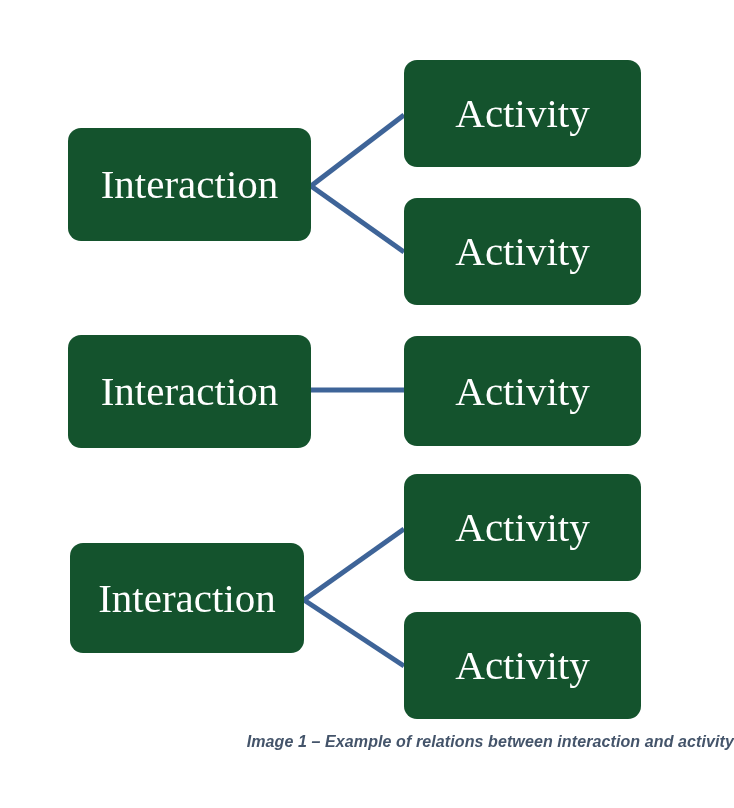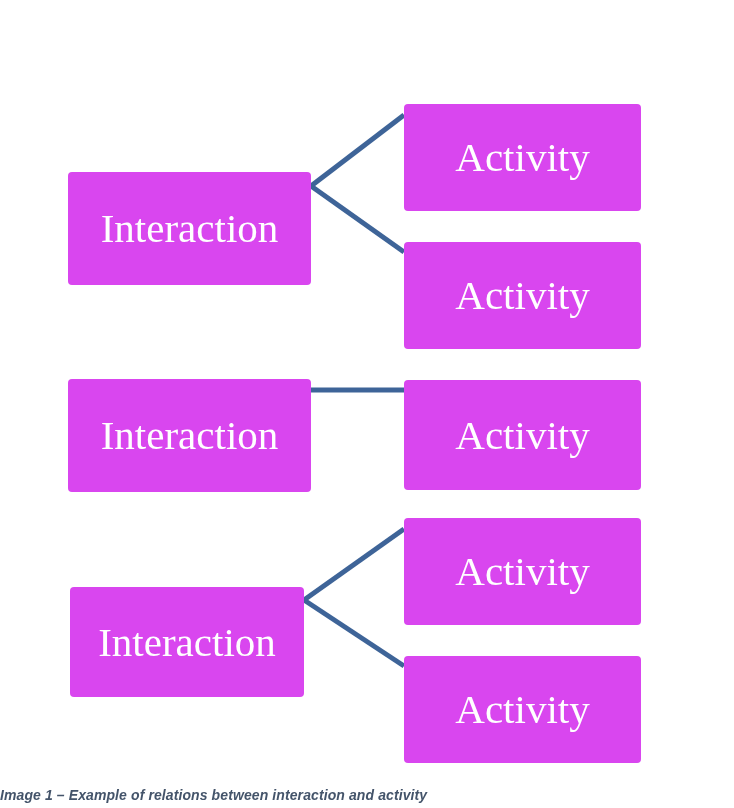--- a/index.html
+++ b/index.html
@@ -31,27 +31,26 @@
     top: 0;
     width: 734px;
     height: 808px;
     z-index: 1;
   }
 
   
   .node {
     position: absolute;
     z-index: 2;
-    background: #d946ef;
-    border-radius: 4px;
+    background: #14532d;
+    border-radius: 13px;
     display: flex;
     align-items: center;
     justify-content: center;
     box-sizing: border-box;
-    margin-top: 44px;
   }
   .node-label {
     color: #ffffff;
     font-family: "Liberation Serif", serif;
     font-weight: 400;
     font-size: 41px;
     line-height: 1;
     letter-spacing: 0px;
     white-space: nowrap;
     text-align: center;
@@ -63,28 +62,28 @@
   }
   .node-activity .node-label {
     font-size: 41px;
   }
 
   
   #caption {
     position: absolute;
     z-index: 3;
     left: 0;
-    top: 787px;
+    top: 733px;
     width: 734px;
-    text-align: left;
+    text-align: right;
     color: #44546A;
     font-family: "Liberation Sans", sans-serif;
     font-style: italic;
     font-weight: 700;
-    font-size: 14px;
+    font-size: 16px;
     letter-spacing: 0.1px;
     white-space: nowrap;
   }
 </style>
 </head>
 <body>
 
 <div id="canvas">
 
   <svg id="connectors" viewBox="0 0 734 808" width="734" height="808" xmlns="http://www.w3.org/2000/svg">

